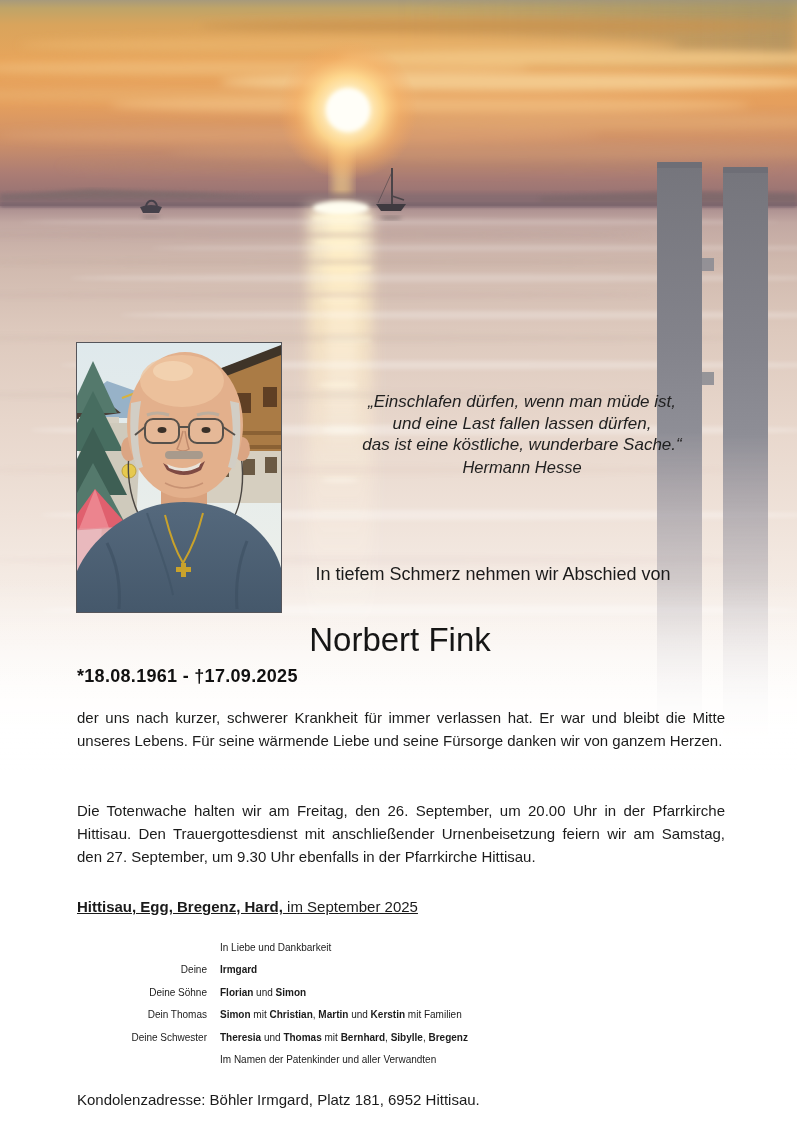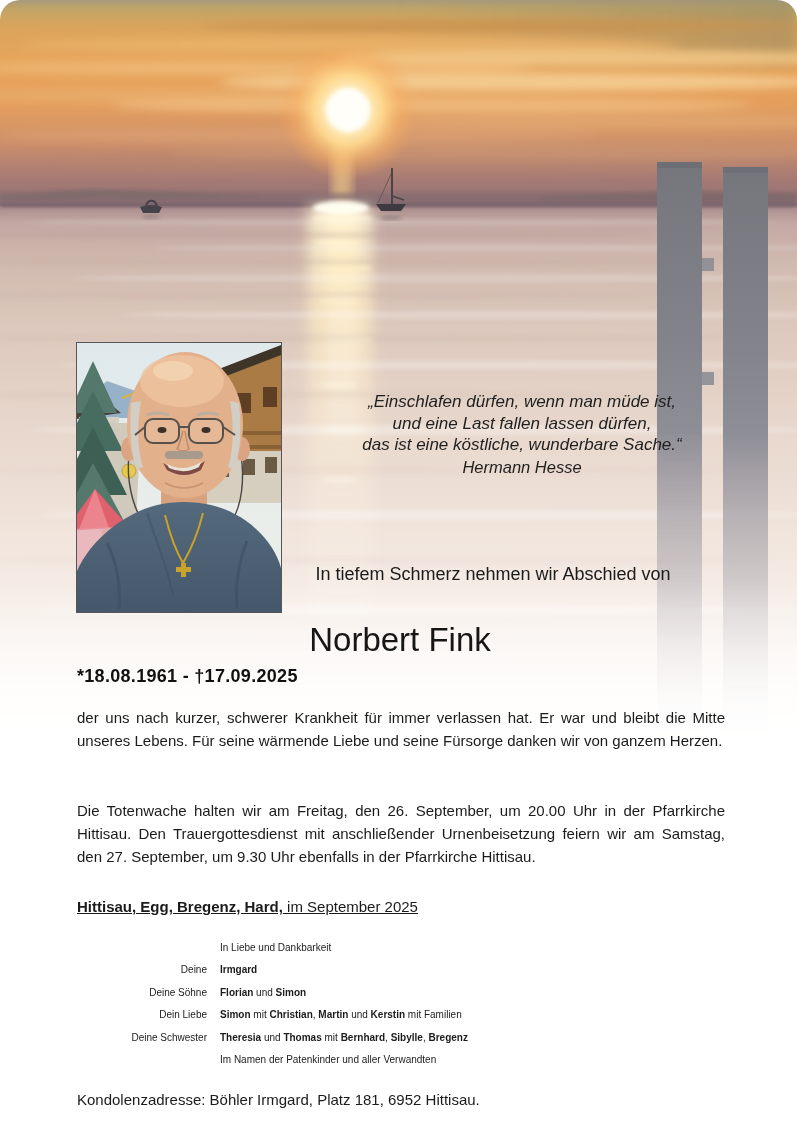--- a/index.html
+++ b/index.html
@@ -1,17 +1,17 @@
 <!DOCTYPE html>
 <html><head>
 <meta charset="utf-8">
 <style>
   html,body{margin:0;padding:0;background:#ffffff;}
   .page{position:relative;width:797px;height:1146px;background:#ffffff;overflow:hidden;
-        font-family:"Liberation Sans","DejaVu Sans",sans-serif;color:#1b1b1b;border-radius:20px;}
+        font-family:"Liberation Sans","DejaVu Sans",sans-serif;color:#1b1b1b;}
   .bg-scene{position:absolute;left:0;top:0;}
   .photo-frame{position:absolute;left:76px;top:342px;width:206px;height:271px;
                border:1px solid #55555a;box-sizing:border-box;background:#dfe9ec;}
   .photo-frame svg{display:block;}
   .quote-block{position:absolute;left:292px;top:391px;width:460px;text-align:center;
                font-style:italic;font-size:17px;line-height:21.5px;color:#1f1f1f;}
   .quote-author{margin-top:1px;font-size:16.5px;}
   .intro{position:absolute;left:263px;top:564px;width:460px;text-align:center;font-size:18px;}
   .name{position:absolute;left:77px;top:621px;width:646px;text-align:center;
         font-size:33px;line-height:38px;font-weight:400;color:#161616;}
@@ -301,21 +301,21 @@
       </div>
       <div class="family-row">
         <div class="family-label">Deine</div>
         <div class="family-names"><span class="b">Irmgard</span></div>
       </div>
       <div class="family-row">
         <div class="family-label">Deine Söhne</div>
         <div class="family-names"><span class="b">Florian</span><span> und </span><span class="b">Simon</span></div>
       </div>
       <div class="family-row">
-        <div class="family-label">Dein Liebe</div>
+        <div class="family-label">Dein Thomas</div>
         <div class="family-names"><span class="b">Simon</span><span> mit </span><span class="b">Christian</span><span>, </span><span class="b">Martin</span><span> und </span><span class="b">Kerstin</span><span> mit Familien</span></div>
       </div>
       <div class="family-row">
         <div class="family-label">Deine Schwester</div>
         <div class="family-names"><span class="b">Theresia</span><span> und </span><span class="b">Thomas</span><span> mit </span><span class="b">Bernhard</span><span>, </span><span class="b">Sibylle</span><span>, </span><span class="b">Bregenz</span></div>
       </div>
       <div class="family-row">
         <div class="family-label"></div>
         <div class="family-names"><span>Im Namen der Patenkinder und aller Verwandten</span></div>
       </div>

